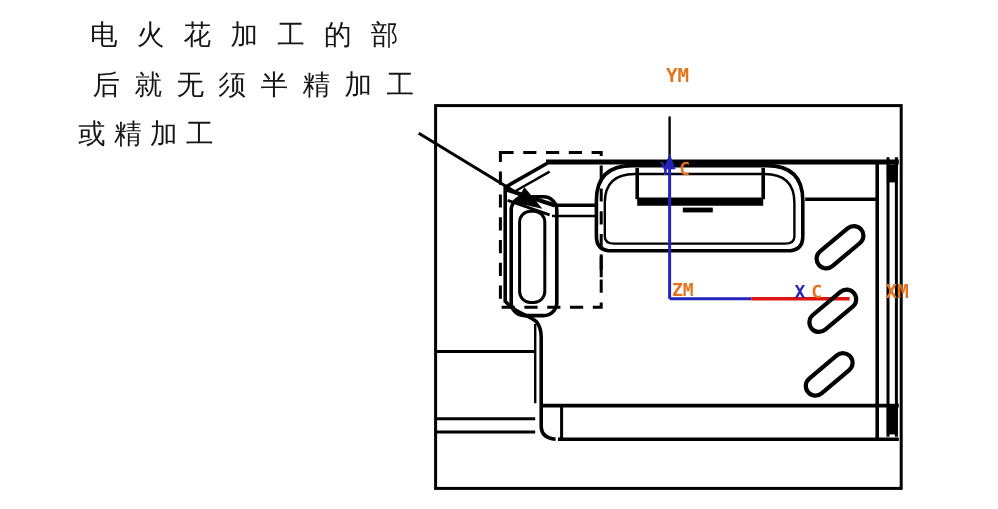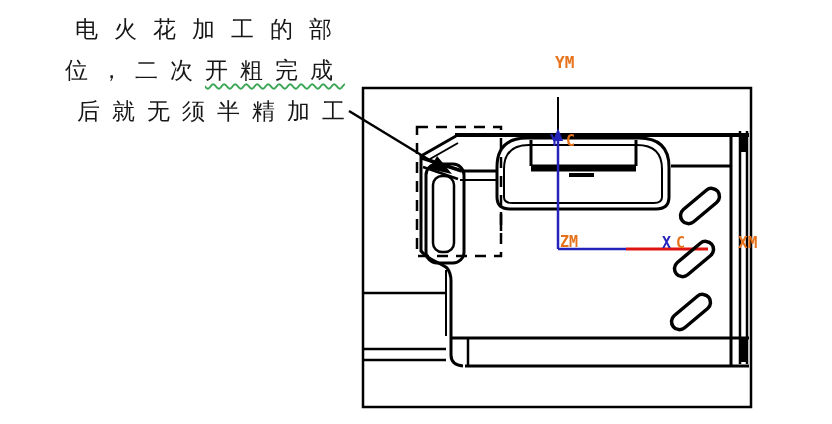--- a/index.html
+++ b/index.html
@@ -23,22 +23,22 @@
   svg.drawing { position:absolute; left:0; top:0; }
   svg text { font-family:"DejaVu Sans Mono","DejaVu Sans",monospace; font-weight:700; }
 </style>
 </head>
 <body>
 
 <div class="stage">
 
   <div class="annotation">
     <div class="ann-line l1">电火花加工的部</div>
-    <div class="ann-line l2"><span>位，二次</span><span class="squiggle">开粗完成</span></div>
     <div class="ann-line l3">后就无须半精加工</div>
+    <div class="ann-line l4">或精加工</div>
   </div>
 
   <svg class="drawing" width="832" height="424" viewBox="0 0 832 424">
 
     <rect x="363" y="88" width="388" height="319" fill="none" stroke="#000" stroke-width="2.5"></rect>
 
     <g stroke="#000" stroke-width="2.5">
       <path d="M364,293 H446"></path>
       <path d="M364,349 H446"></path>
       <path d="M364,360 H446"></path>

